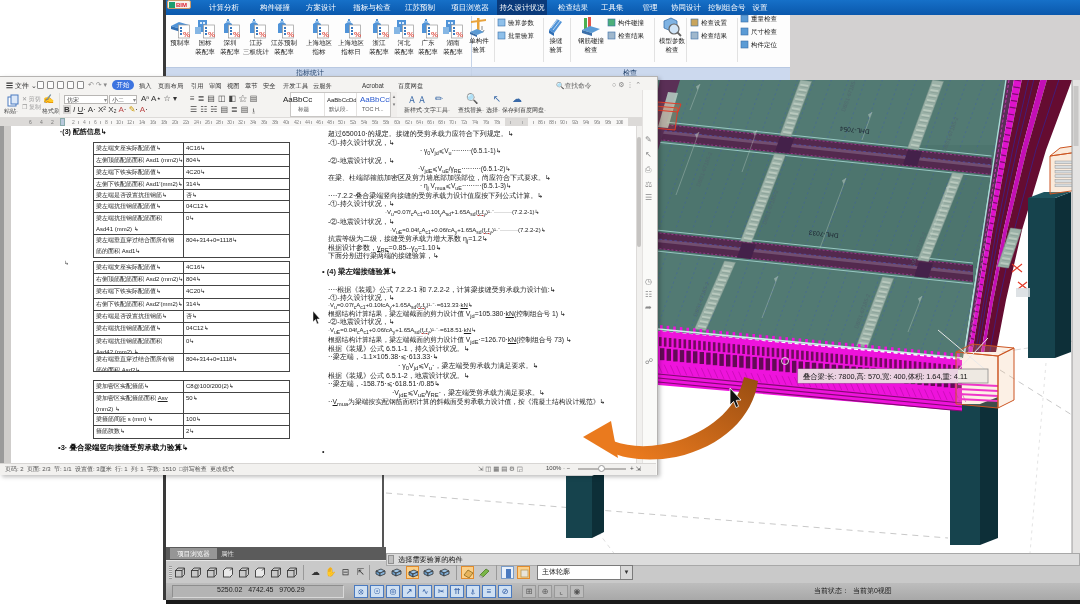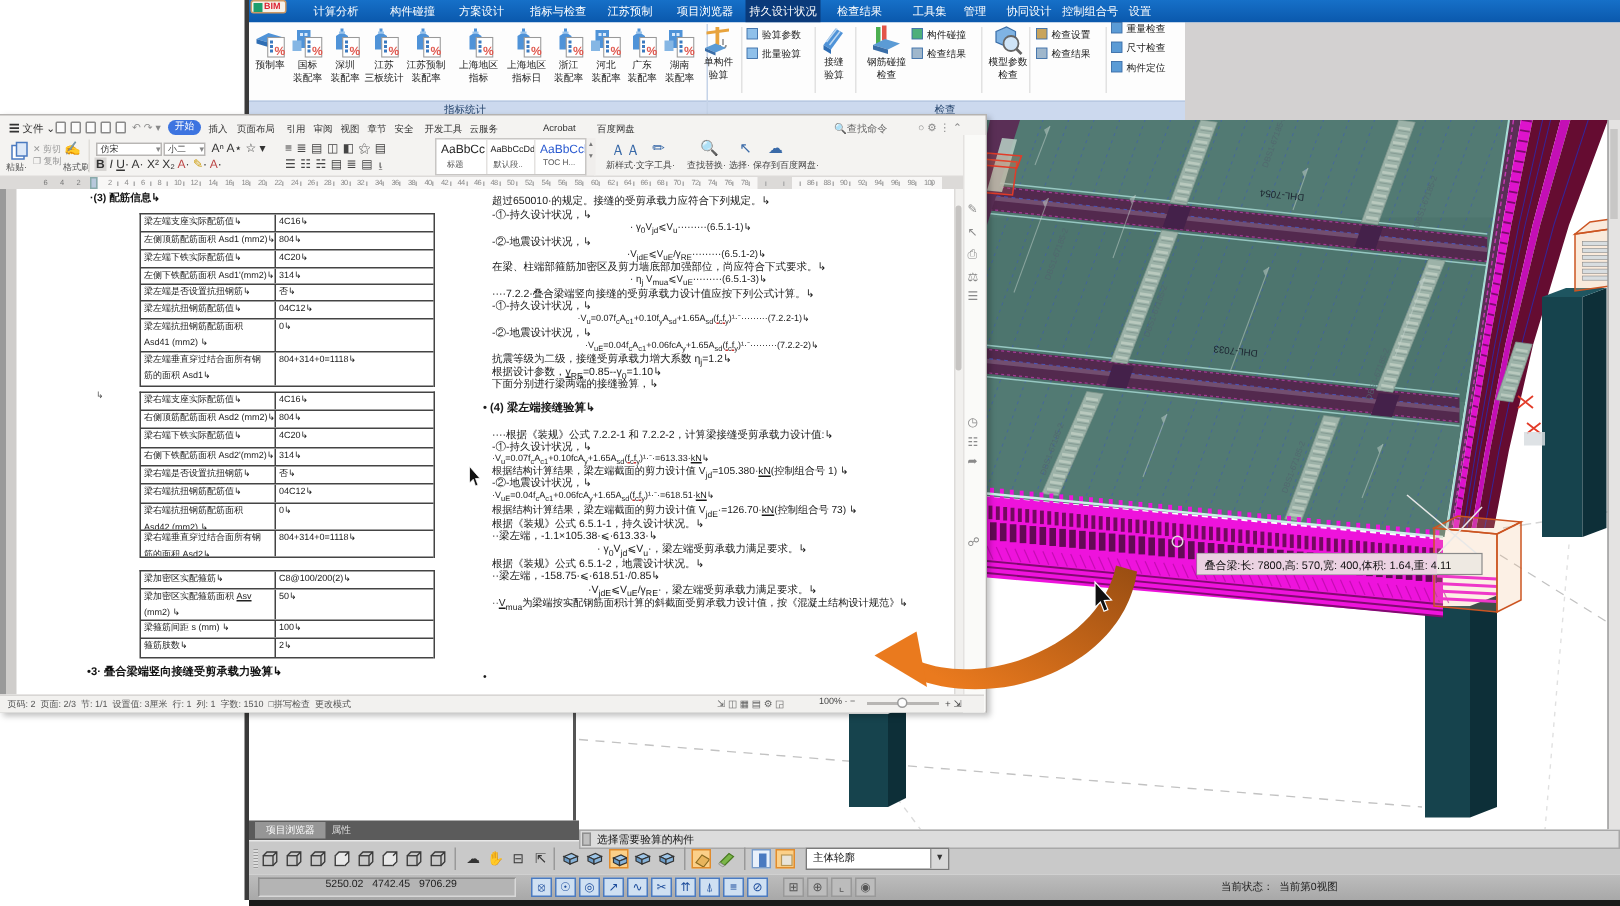--- a/index.html
+++ b/index.html
@@ -14,21 +14,21 @@
 <div class="a" style="left:8px;top:1px;font-size:6px;font-weight:bold;color:#d23;line-height:6px">BIM</div>
   </div>
 <div class="a nw" style="left:202px;top:0;width:44px;height:15px;color:#fff;font-size:7.5px;line-height:15px;text-align:center">计算分析</div>
 <div class="a nw" style="left:254px;top:0;width:42px;height:15px;color:#fff;font-size:7.5px;line-height:15px;text-align:center">构件碰撞</div>
 <div class="a nw" style="left:301px;top:0;width:40px;height:15px;color:#fff;font-size:7.5px;line-height:15px;text-align:center">方案设计</div>
 <div class="a nw" style="left:352px;top:0;width:40px;height:15px;color:#fff;font-size:7.5px;line-height:15px;text-align:center">指标与检查</div>
 <div class="a nw" style="left:400px;top:0;width:40px;height:15px;color:#fff;font-size:7.5px;line-height:15px;text-align:center">江苏预制</div>
 <div class="a nw" style="left:450px;top:0;width:40px;height:15px;color:#fff;font-size:7.5px;line-height:15px;text-align:center">项目浏览器</div>
 <div class="a nw" style="left:497px;top:0;width:50px;height:15px;background:#0a3a7a;color:#fff;font-size:7.5px;line-height:15px;text-align:center">持久设计状况</div>
 <div class="a nw" style="left:553px;top:0;width:40px;height:15px;color:#fff;font-size:7.5px;line-height:15px;text-align:center">检查结果</div>
-<div class="a nw" style="left:601px;top:0;width:30px;height:15px;color:#fff;font-size:7.5px;line-height:15px;text-align:right">工具集</div>
+<div class="a nw" style="left:601px;top:0;width:30px;height:15px;color:#fff;font-size:7.5px;line-height:15px;text-align:left">工具集</div>
 <div class="a nw" style="left:639px;top:0;width:22px;height:15px;color:#fff;font-size:7.5px;line-height:15px;text-align:center">管理</div>
 <div class="a nw" style="left:668px;top:0;width:36px;height:15px;color:#fff;font-size:7.5px;line-height:15px;text-align:center">协同设计</div>
 <div class="a nw" style="left:708px;top:0;width:36px;height:15px;color:#fff;font-size:7.5px;line-height:15px;text-align:center">控制组合号</div>
 <div class="a nw" style="left:749px;top:0;width:22px;height:15px;color:#fff;font-size:7.5px;line-height:15px;text-align:center">设置</div>
 <div class="a" style="left:166px;top:15px;width:624px;height:52px;background:#fdfdfd"></div>
 <div class="a" style="left:790px;top:15px;width:290px;height:65px;background:#d3d1d1"></div>
 <div class="a" style="left:166px;top:67px;width:624px;height:13px;background:#ccd9ee;border-top:1px solid #b9c9e2"></div>
 <div class="a nw" style="left:250px;top:68px;width:120px;font-size:7px;color:#27466e;text-align:center">指标统计</div>
 <div class="a nw" style="left:570px;top:68px;width:120px;font-size:7px;color:#27466e;text-align:center">检查</div>
 <div class="a" style="left:471px;top:16px;width:1px;height:63px;background:#c5d3e8"></div>
@@ -1001,21 +1001,21 @@
     <div class="a nw" style="left:43px;top:17px;font-size:9px;color:#4a7ac0">✍</div>
     <div class="a nw" style="left:42px;top:30px;font-size:6px;color:#555">格式刷</div>
     <div class="a" style="left:59px;top:16px;width:1px;height:22px;background:#e0deda"></div>
     <div class="a" style="left:64px;top:18px;width:44px;height:9px;background:#fff;border:1px solid #b8b6b4;font-size:6px;color:#333;line-height:8px;padding-left:2px">仿宋<span style="float:right;color:#888">▾</span></div>
     <div class="a" style="left:109px;top:18px;width:28px;height:9px;background:#fff;border:1px solid #b8b6b4;font-size:6px;color:#333;line-height:8px;padding-left:2px">小二<span style="float:right;color:#888">▾</span></div>
     <div class="a nw" style="left:141px;top:17px;font-size:8px;color:#333">Aⁿ A⋆ ☆ ▾</div>
     <div class="a nw" style="left:63px;top:28px;font-size:8px;color:#333"><b style="background:#d8d6d4;padding:0 1px">B</b> <i>I</i> <u>U</u>· A· X² X₂ <span style="color:#b44">A</span>· <span style="color:#c90">✎</span>· <span style="color:#b44">A</span>·</div>
     <div class="a nw" style="left:190px;top:17px;font-size:8px;color:#444;letter-spacing:3px">≡≣▤◫◧⚝▤</div>
     <div class="a nw" style="left:190px;top:28px;font-size:8px;color:#444;letter-spacing:3px">☰☷☵▤≣▤⍸</div>
     <div class="a" style="left:290px;top:15px;width:106px;height:25px;background:#fff;border:1px solid #c8c6c4"></div>
-    <div class="a nw" style="left:294px;top:18px;font-size:8px;color:#222">AaBbC​c</div>
+    <div class="a nw" style="left:283px;top:18px;font-size:8px;color:#222">AaBbC​c</div>
     <div class="a nw" style="left:298px;top:29px;font-size:5.5px;color:#555">标题</div>
     <div class="a" style="left:324px;top:16px;width:1px;height:23px;background:#e4e2e0"></div>
     <div class="a nw" style="left:327px;top:20px;font-size:6px;color:#222">AaBbCcDd</div>
     <div class="a nw" style="left:329px;top:29px;font-size:5.5px;color:#555">默认段..</div>
     <div class="a" style="left:356px;top:16px;width:1px;height:23px;background:#e4e2e0"></div>
     <div class="a nw" style="left:360px;top:18px;font-size:8px;color:#2a5ad0">AaBbCcl</div>
     <div class="a nw" style="left:362px;top:29px;font-size:5.5px;color:#555">TOC H...</div>
     <div class="a" style="left:390px;top:15px;width:7px;height:25px;background:#f0eeec;border-left:1px solid #c8c6c4;font-size:5px;color:#777;text-align:center;line-height:8px">▴<br>▾</div>
     <div class="a nw" style="left:402px;top:16px;width:30px;font-size:10px;color:#3a6aa8;text-align:center">ＡＡ</div>
     <div class="a nw" style="left:404px;top:29px;font-size:6px;color:#444">新样式·</div>

